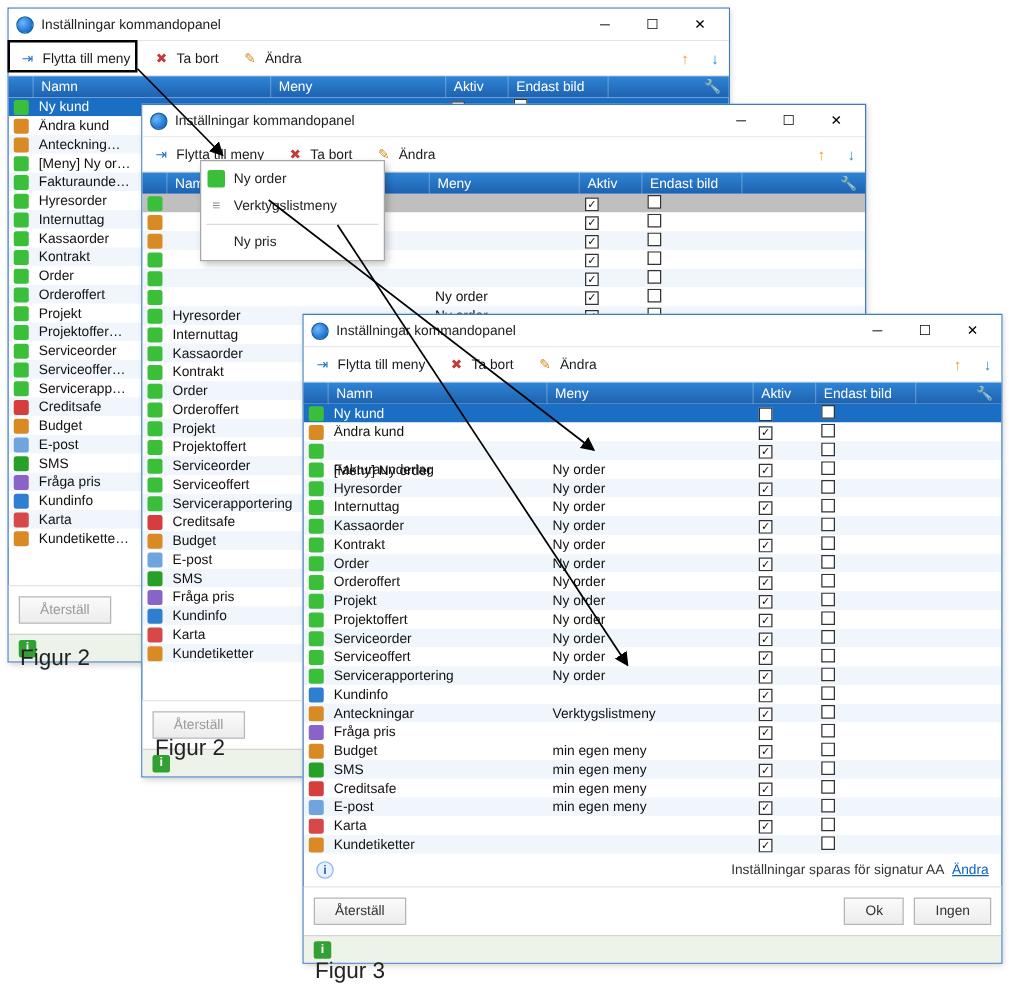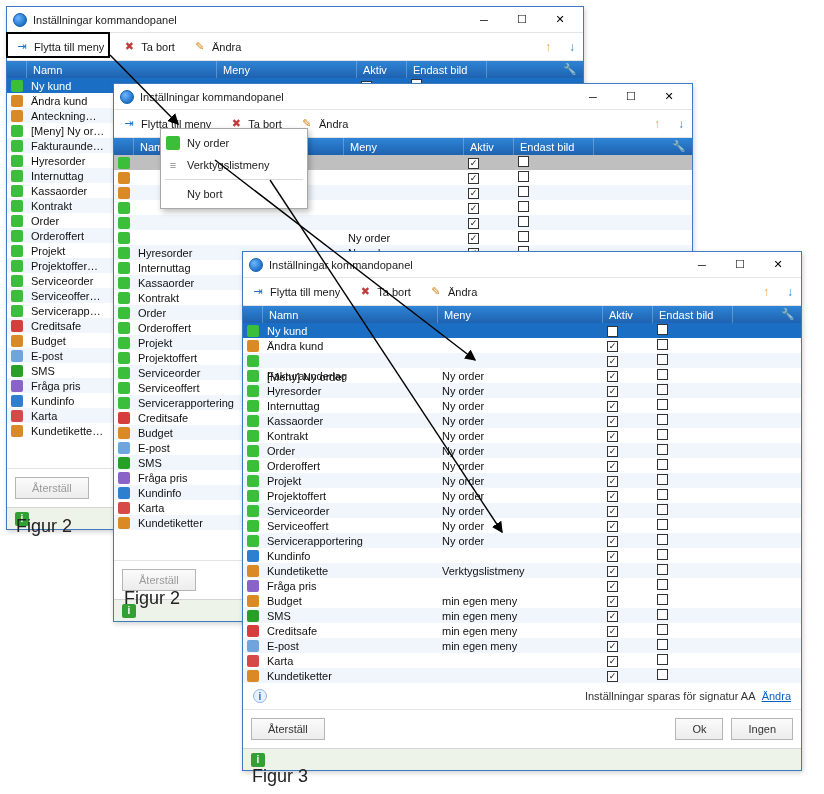--- a/index.html
+++ b/index.html
@@ -679,21 +679,21 @@
   <div class="mi">
     <span class="mi-ico" style="background:#3bbf3b;border-radius:2px;"></span>
     <span>Ny order</span>
   </div>
   <div class="mi">
     <span class="mi-ico" style="color:#888;text-align:center;line-height:14px;">≡</span>
     <span>Verktygslistmeny</span>
   </div>
   <div class="sep"></div>
   <div class="mi">
-    <span>Ny bort</span>
+    <span>Ny pris</span>
   </div>
 </div>
 
 <div class="window" id="win3" style="left:242px; top:251px; width:560px;">
   <div class="titlebar">
     <div class="app-icon"></div>
     <div class="title">Inställningar kommandopanel</div>
     <div class="winbtn">─</div>
     <div class="winbtn">☐</div>
     <div class="winbtn">✕</div>
@@ -867,21 +867,21 @@
         </div>
         <div class="cell" style="width: 175px;">Kundinfo</div>
         <div class="cell" style="width: 165px;"></div>
         <div class="cell" style="width: 50px;"><span class="chk on"></span></div>
         <div class="cell" style="width: 80px;"><span class="chk"></span></div>
       </div>
       <div class="row even">
         <div class="ico-cell">
           <div class="ico-g" style="background: rgb(217, 138, 36);"></div>
         </div>
-        <div class="cell" style="width: 175px;">Kundetikette</div>
+        <div class="cell" style="width: 175px;">Anteckningar</div>
         <div class="cell" style="width: 165px;">Verktygslistmeny</div>
         <div class="cell" style="width: 50px;"><span class="chk on"></span></div>
         <div class="cell" style="width: 80px;"><span class="chk"></span></div>
       </div>
       <div class="row odd">
         <div class="ico-cell">
           <div class="ico-g" style="background: rgb(138, 99, 201);"></div>
         </div>
         <div class="cell" style="width: 175px;">Fråga pris</div>
         <div class="cell" style="width: 165px;"></div>

